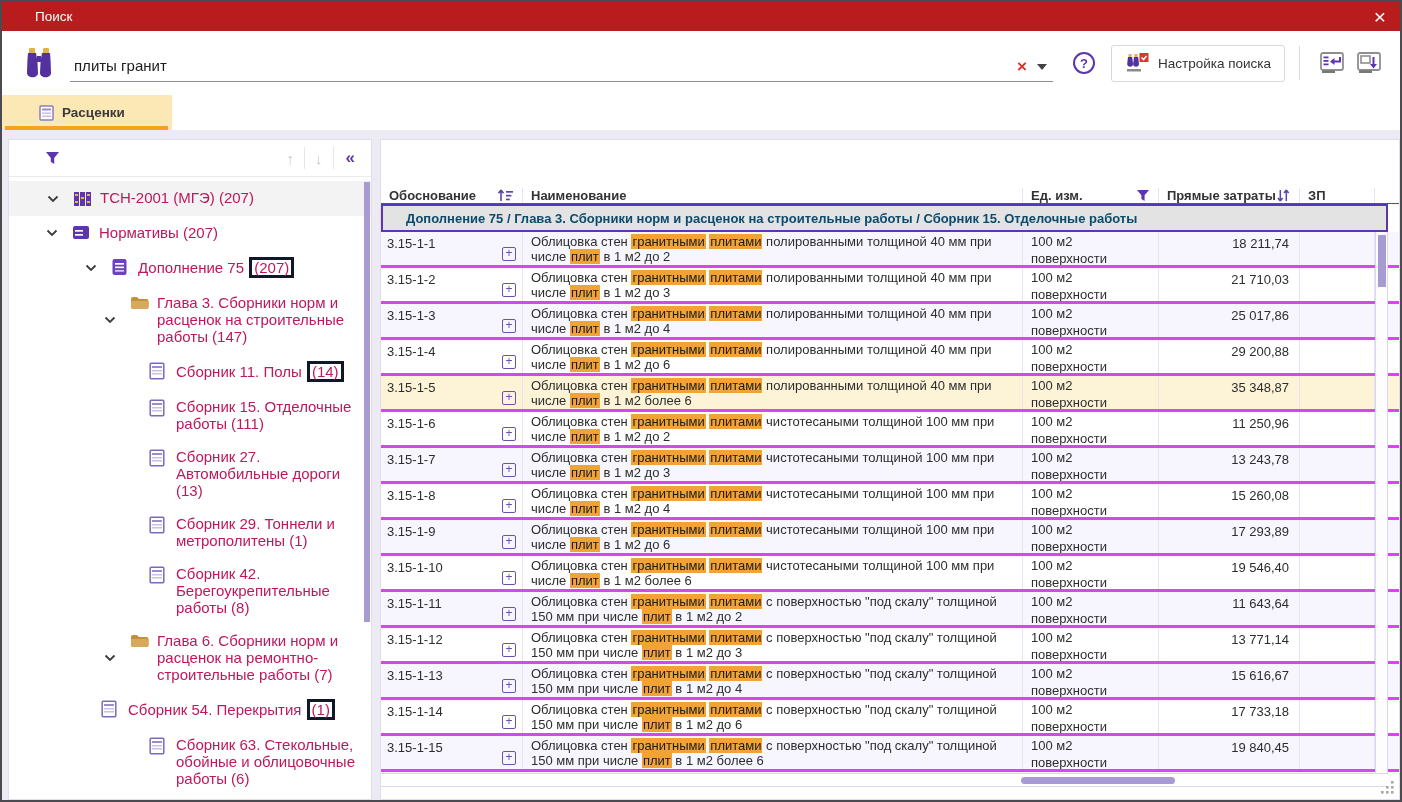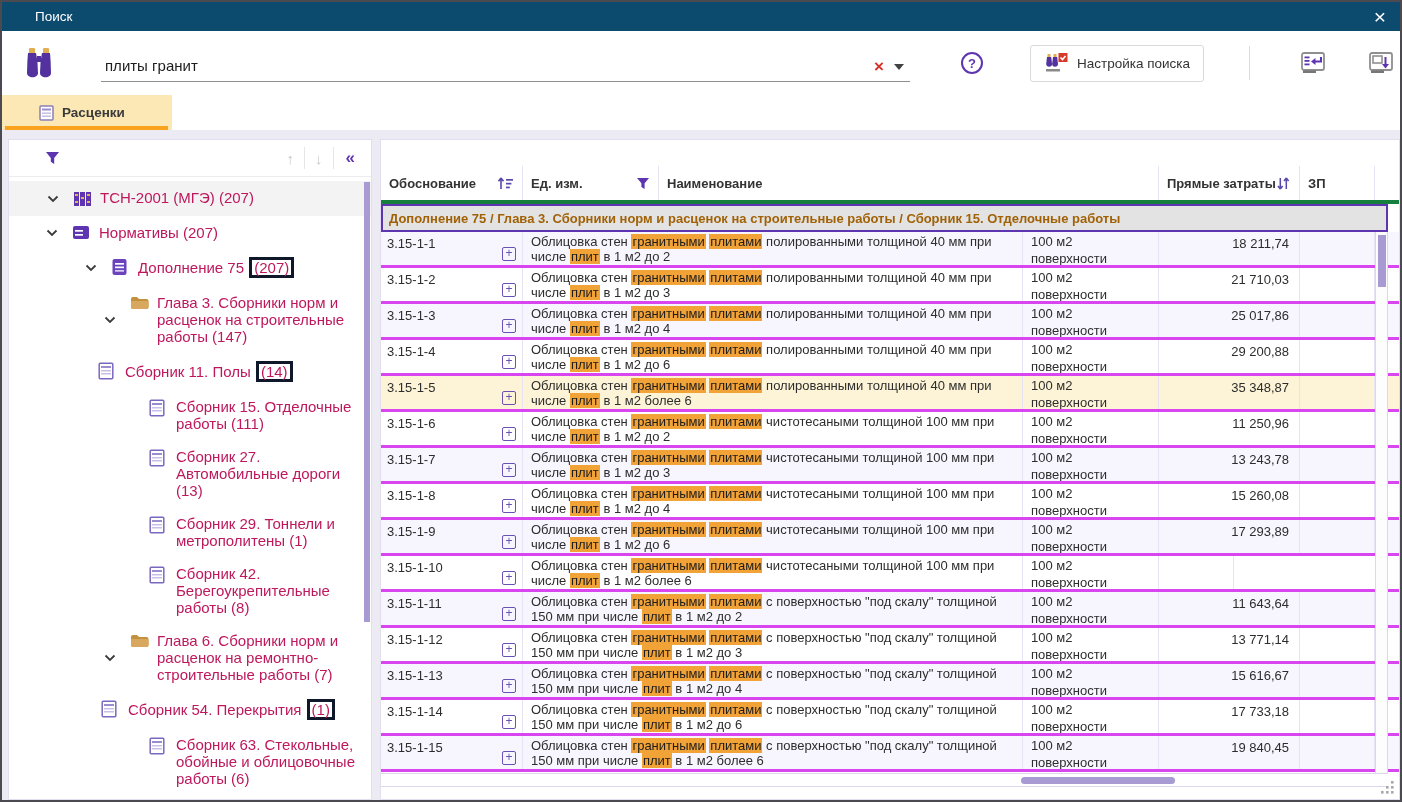--- a/index.html
+++ b/index.html
@@ -1,26 +1,26 @@
 <!DOCTYPE html>
 <html><head>
 <meta charset="utf-8">
 <style>
   * { margin:0; padding:0; box-sizing:border-box; }
   html,body { width:1402px; height:802px; }
   body { font-family:"Liberation Sans","DejaVu Sans",sans-serif; background:#fff;
          border:2px solid #4a4a50; position:relative; overflow:hidden; color:#2d2d2d; }
 
   
-  .titlebar { height:29px; background:#0c4a6e; display:flex; align-items:center; padding:0 14px 0 33px; }
+  .titlebar { height:29px; background:#b91c1c; display:flex; align-items:center; padding:0 14px 0 33px; }
   .titlebar .title { color:#fff; font-size:13.5px; }
   .titlebar .close { margin-left:auto; color:#fff; font-size:21px; font-weight:300; line-height:20px; cursor:pointer; }
 
   
-  .searchbar { height:64px; display:flex; align-items:center; padding:0 0 0 18px; background:#fff;gap:31px; }
+  .searchbar { height:64px; display:flex; align-items:center; padding:0 12px 0 18px; background:#fff; }
   .binocs { margin-right:12px; display:flex; align-items:center; }
   .field { flex:1; display:flex; align-items:flex-end; border-bottom:1px solid #8f8f8f; height:38px; padding:0 6px 7px 4px; position:relative; }
   .query { font-size:15px; font-weight:500; color:#1d1d1d; flex:1; }
   .clear { color:#d93025; font-size:17px; font-weight:700; margin:0 10px; cursor:pointer; line-height:14px; }
   .caret { width:0; height:0; border-left:5px solid transparent; border-right:5px solid transparent; border-top:6px solid #424242; margin-bottom:4px; cursor:pointer; }
   .help { width:22px; height:22px; border:2px solid #5e35b1; border-radius:50%; color:#5e35b1; font-size:13px; font-weight:700;
           display:flex; align-items:center; justify-content:center; margin:0 16px 0 20px; cursor:pointer; }
   .settings { display:flex; align-items:center; gap:9px; height:37px; padding:0 13px; background:#fff;
               border:1px solid #d9d9d9; border-radius:3px; font-size:13.5px; color:#333; cursor:pointer;
               font-family:inherit; }
@@ -47,27 +47,27 @@
   .tree-row.sel { background:#f3f3f3; }
   .chev { width:26px; display:flex; align-items:center; flex:none; }
   .ticon { width:27px; display:flex; align-items:flex-start; padding-top:1px; flex:none; }
   .tlabel { flex:1; }
   .red-box { border:3px solid #0f172a; padding:0 2px; margin-left:1px; display:inline-block; line-height:15px; }
   .side-scroll { position:absolute; right:1px; top:42px; width:6px; height:440px; background:#a89bd4; }
 
   
   .tablepanel { flex:1; background:#fff; border:1px solid #e2deef; position:relative; overflow:hidden; }
   .t-strip { height:26px; }
-  .t-header { height:38px; display:flex; border-bottom:4px solid #15803d; }
+  .t-header { height:38px; display:flex; border-bottom:1px solid #15803d;align-items:flex-end; }
   .t-h { display:flex; align-items:center; justify-content:space-between; padding:0 8px; font-size:13px; font-weight:700;
          color:#333; border-right:1px solid #e7e2f4; }
   .t-h .hicon { display:flex; align-items:center; cursor:pointer; }
   .c0{width:142px;} .c1{width:500px;} .c2{width:136px;} .c3{width:141px;} .c4{width:75px;} .cg{flex:1;border-right:none!important;}
   .group-row { height:28px; width:1007px; background:#e3e3e3; border:2px solid #5e35b1; display:flex; align-items:center;
-               padding:0 6px; font-size:13px; font-weight:700; color:#a16207; cursor:pointer; }
+               padding:0 23px; font-size:13px; font-weight:700; color:#0c4a6e; cursor:pointer; }
   .t-row { height:36px; display:flex; border-bottom:3px solid #d946ef; cursor:pointer; }
   .t-row.alt { background:#f7f5fd; }
   .t-row.sel { background:#fdf4d7; }
   .t-cell { border-right:1px solid #e7e2f4; font-size:13px; overflow:hidden; }
   .c-code { position:relative; padding:4px 6px; }
   .expand { position:absolute; right:6px; bottom:4px; width:14px; height:14px; border:1.5px solid #6a52b5; border-radius:2px;
             color:#6a52b5; font-size:12px; line-height:11px; text-align:center; cursor:pointer; }
   .c-name { padding:2px 8px; line-height:15px; }
   .c-name mark { background:#f2a338; color:#1c1c1c; padding:0 1px; }
   .c-unit { padding:2px 8px; line-height:16.5px; }
@@ -231,21 +231,21 @@
             </svg>
           </span>
           <span class="ticon">
             <svg width="19" height="16" viewBox="0 0 19 16">
               <path d="M1 4c0-1.1.9-2 2-2h4l2 2h7.5c1.1 0 2 .9 2 2v6c0 1.1-.9 2-2 2H3c-1.1 0-2-.9-2-2V4z" fill="#c3913e"></path>
               <path d="M1 6h17.5v6c0 1.1-.9 2-2 2H3c-1.1 0-2-.9-2-2V6z" fill="#d8a85e"></path>
             </svg>
           </span>
           <span class="tlabel">Глава  3. Сборники норм и расценок на строительные работы (147)</span>
         </div>
-        <div class="tree-row" style="padding-left: 63px;">
+        <div class="tree-row" style="padding-left: 114px;">
           <span class="chev"></span>
           <span class="ticon">
             <svg width="16" height="18" viewBox="0 0 16 18">
               <rect x="1.2" y="1.2" width="13.6" height="15.6" rx="1" fill="#fff" stroke="#7a68c0" stroke-width="1.5"></rect>
               <rect x="3" y="4" width="10" height="2" fill="#9b8cd0"></rect>
               <rect x="3" y="8" width="10" height="1.5" fill="#c9c0e8"></rect>
               <rect x="3" y="11" width="10" height="1.5" fill="#c9c0e8"></rect>
             </svg>
           </span>
           <span class="tlabel">Сборник 11. Полы <span class="red-box">(14)</span></span>
@@ -357,30 +357,30 @@
         <span>Обоснование</span>
         <span class="hicon">
           <svg width="17" height="13" viewBox="0 0 17 13">
             <path d="M4 12V2M4 1L1.5 4.2M4 1l2.5 3.2" stroke="#5748ad" stroke-width="1.6" fill="none"></path>
             <rect x="9" y="2" width="7" height="1.7" fill="#5748ad"></rect>
               <rect x="9" y="5.8" width="5.4" height="1.7" fill="#5748ad"></rect>
               <rect x="9" y="9.6" width="3.8" height="1.7" fill="#5748ad"></rect>
           </svg>
         </span>
       </div>
+      <div class="t-h c1">
+        <span>Наименование</span>
+      </div>
       <div class="t-h c2">
         <span>Ед. изм.</span>
         <span class="hicon">
           <svg width="14" height="13" viewBox="0 0 14 13">
               <path d="M1 1h12L8.6 6.3V12l-3.2-2V6.3L1 1z" fill="#5e35b1"></path>
             </svg>
         </span>
-      </div>
-      <div class="t-h c1">
-        <span>Наименование</span>
       </div>
       <div class="t-h c3">
         <span>Прямые затраты</span>
         <span class="hicon">
           <svg width="15" height="13" viewBox="0 0 15 13">
             <path d="M4.3 1v10M4.3 12L2 9M4.3 12l2.3-3" stroke="#5748ad" stroke-width="1.5" fill="none"></path>
             <path d="M10.3 12V2M10.3 1L8 4M10.3 1l2.3 3" stroke="#5748ad" stroke-width="1.5" fill="none"></path>
           </svg>
         </span>
       </div>
@@ -462,20 +462,21 @@
           <div class="t-cell c-name c1">Облицовка стен <mark>гранитными</mark> <mark>плитами</mark> чистотесаными толщиной 100 мм при числе <mark>плит</mark> в 1 м2 до 6</div>
           <div class="t-cell c-unit c2">100 м2 поверхности облицовки</div>
           <div class="t-cell c-cost c3">17 293,89</div>
           <div class="t-cell c4"></div>
           <div class="t-cell cg" style="border-right: none;"></div>
         </div>
         <div class="t-row">
           <div class="t-cell c-code c0">3.15-1-10<span class="expand">+</span></div>
           <div class="t-cell c-name c1">Облицовка стен <mark>гранитными</mark> <mark>плитами</mark> чистотесаными толщиной 100 мм при числе <mark>плит</mark> в 1 м2 более 6</div>
           <div class="t-cell c-unit c2">100 м2 поверхности облицовки</div>
+          <div class="t-cell c-cost c3">19 546,40</div>
           <div class="t-cell c4"></div>
           <div class="t-cell cg" style="border-right: none;"></div>
         </div>
         <div class="t-row alt">
           <div class="t-cell c-code c0">3.15-1-11<span class="expand">+</span></div>
           <div class="t-cell c-name c1">Облицовка стен <mark>гранитными</mark> <mark>плитами</mark> с поверхностью "под скалу" толщиной 150 мм при числе <mark>плит</mark> в 1 м2 до 2</div>
           <div class="t-cell c-unit c2">100 м2 поверхности облицовки</div>
           <div class="t-cell c-cost c3">11 643,64</div>
           <div class="t-cell c4"></div>
           <div class="t-cell cg" style="border-right: none;"></div>

